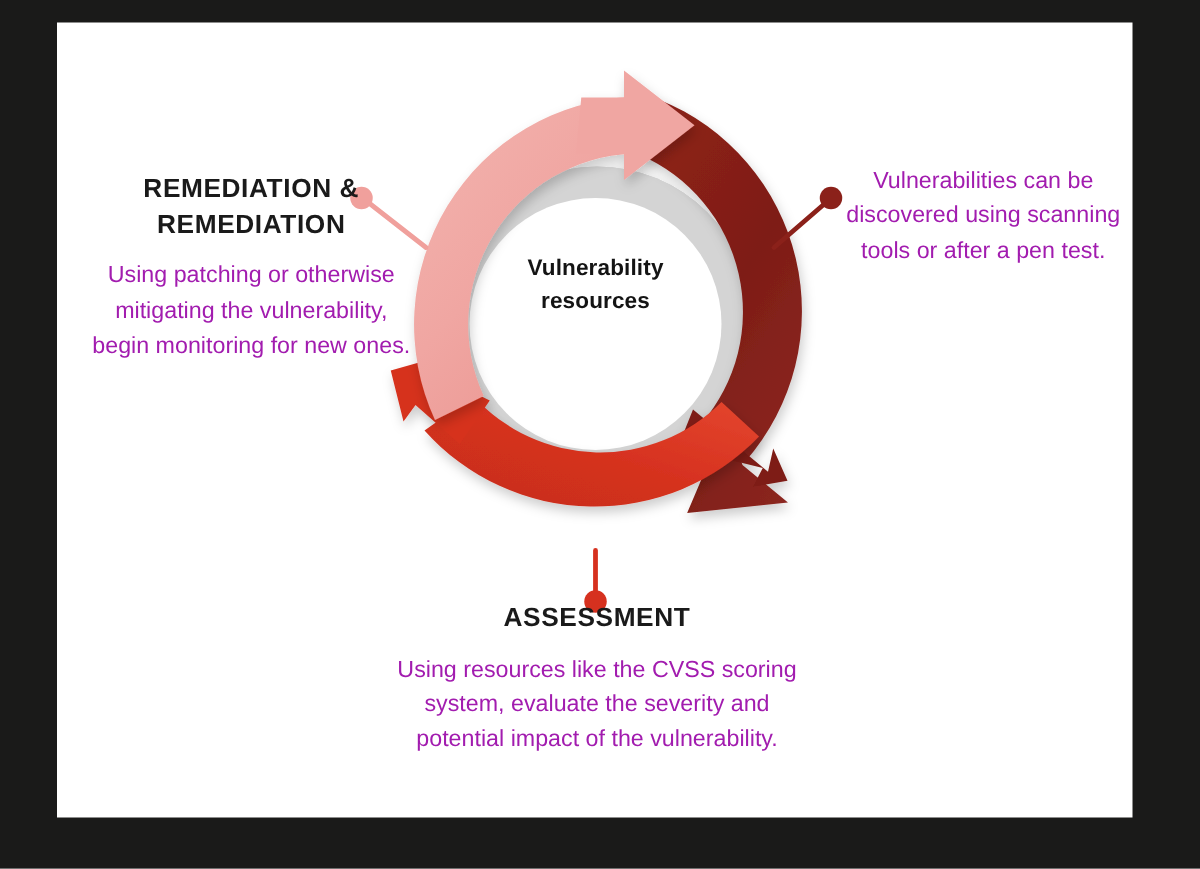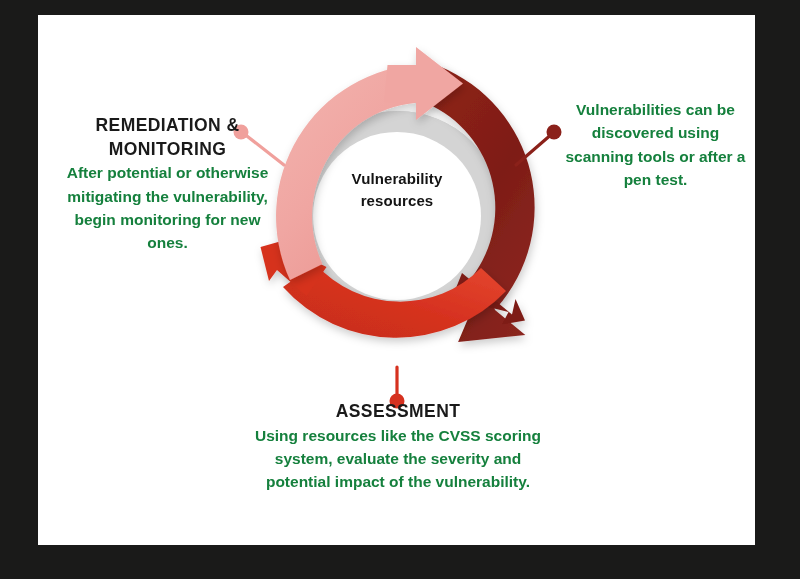--- a/index.html
+++ b/index.html
@@ -58,22 +58,22 @@
     font-weight: bold;
     font-size: 17.5px;
     letter-spacing: 0.4px;
     line-height: 1.35;
     color: #1a1a1a;
   }
 
   .label-body {
     font-size: 15.5px;
     line-height: 1.5;
-    color: #15803d;
-    font-weight: bold;
+    color: #a21caf;
+    margin-top: 11px;
   }
 
   #label-remediation {
     left: 22px;
     top: 99px;
     width: 215px;
   }
 
   #label-identification {
     left: 520px;
@@ -227,23 +227,23 @@
       </svg>
 
       <div id="center-text">
         <span>Vulnerability</span>
         <span>resources</span>
       </div>
 
       <div class="label-block" id="label-remediation">
         <div class="label-title">
           <div>REMEDIATION &amp;</div>
-          <div>MONITORING</div>
+          <div>REMEDIATION</div>
         </div>
-        <div class="label-body">After potential or otherwise mitigating the vulnerability, begin monitoring for new ones.</div>
+        <div class="label-body">Using patching or otherwise mitigating the vulnerability, begin monitoring for new ones.</div>
       </div>
 
       <div class="label-block" id="label-identification">
         <div class="label-body">Vulnerabilities can be discovered using scanning tools or after a pen test.</div>
       </div>
 
       <div class="label-block" id="label-assessment">
         <div class="label-title">ASSESSMENT</div>
         <div class="label-body">Using resources like the CVSS scoring system, evaluate the severity and potential impact of the vulnerability.</div>
       </div>

